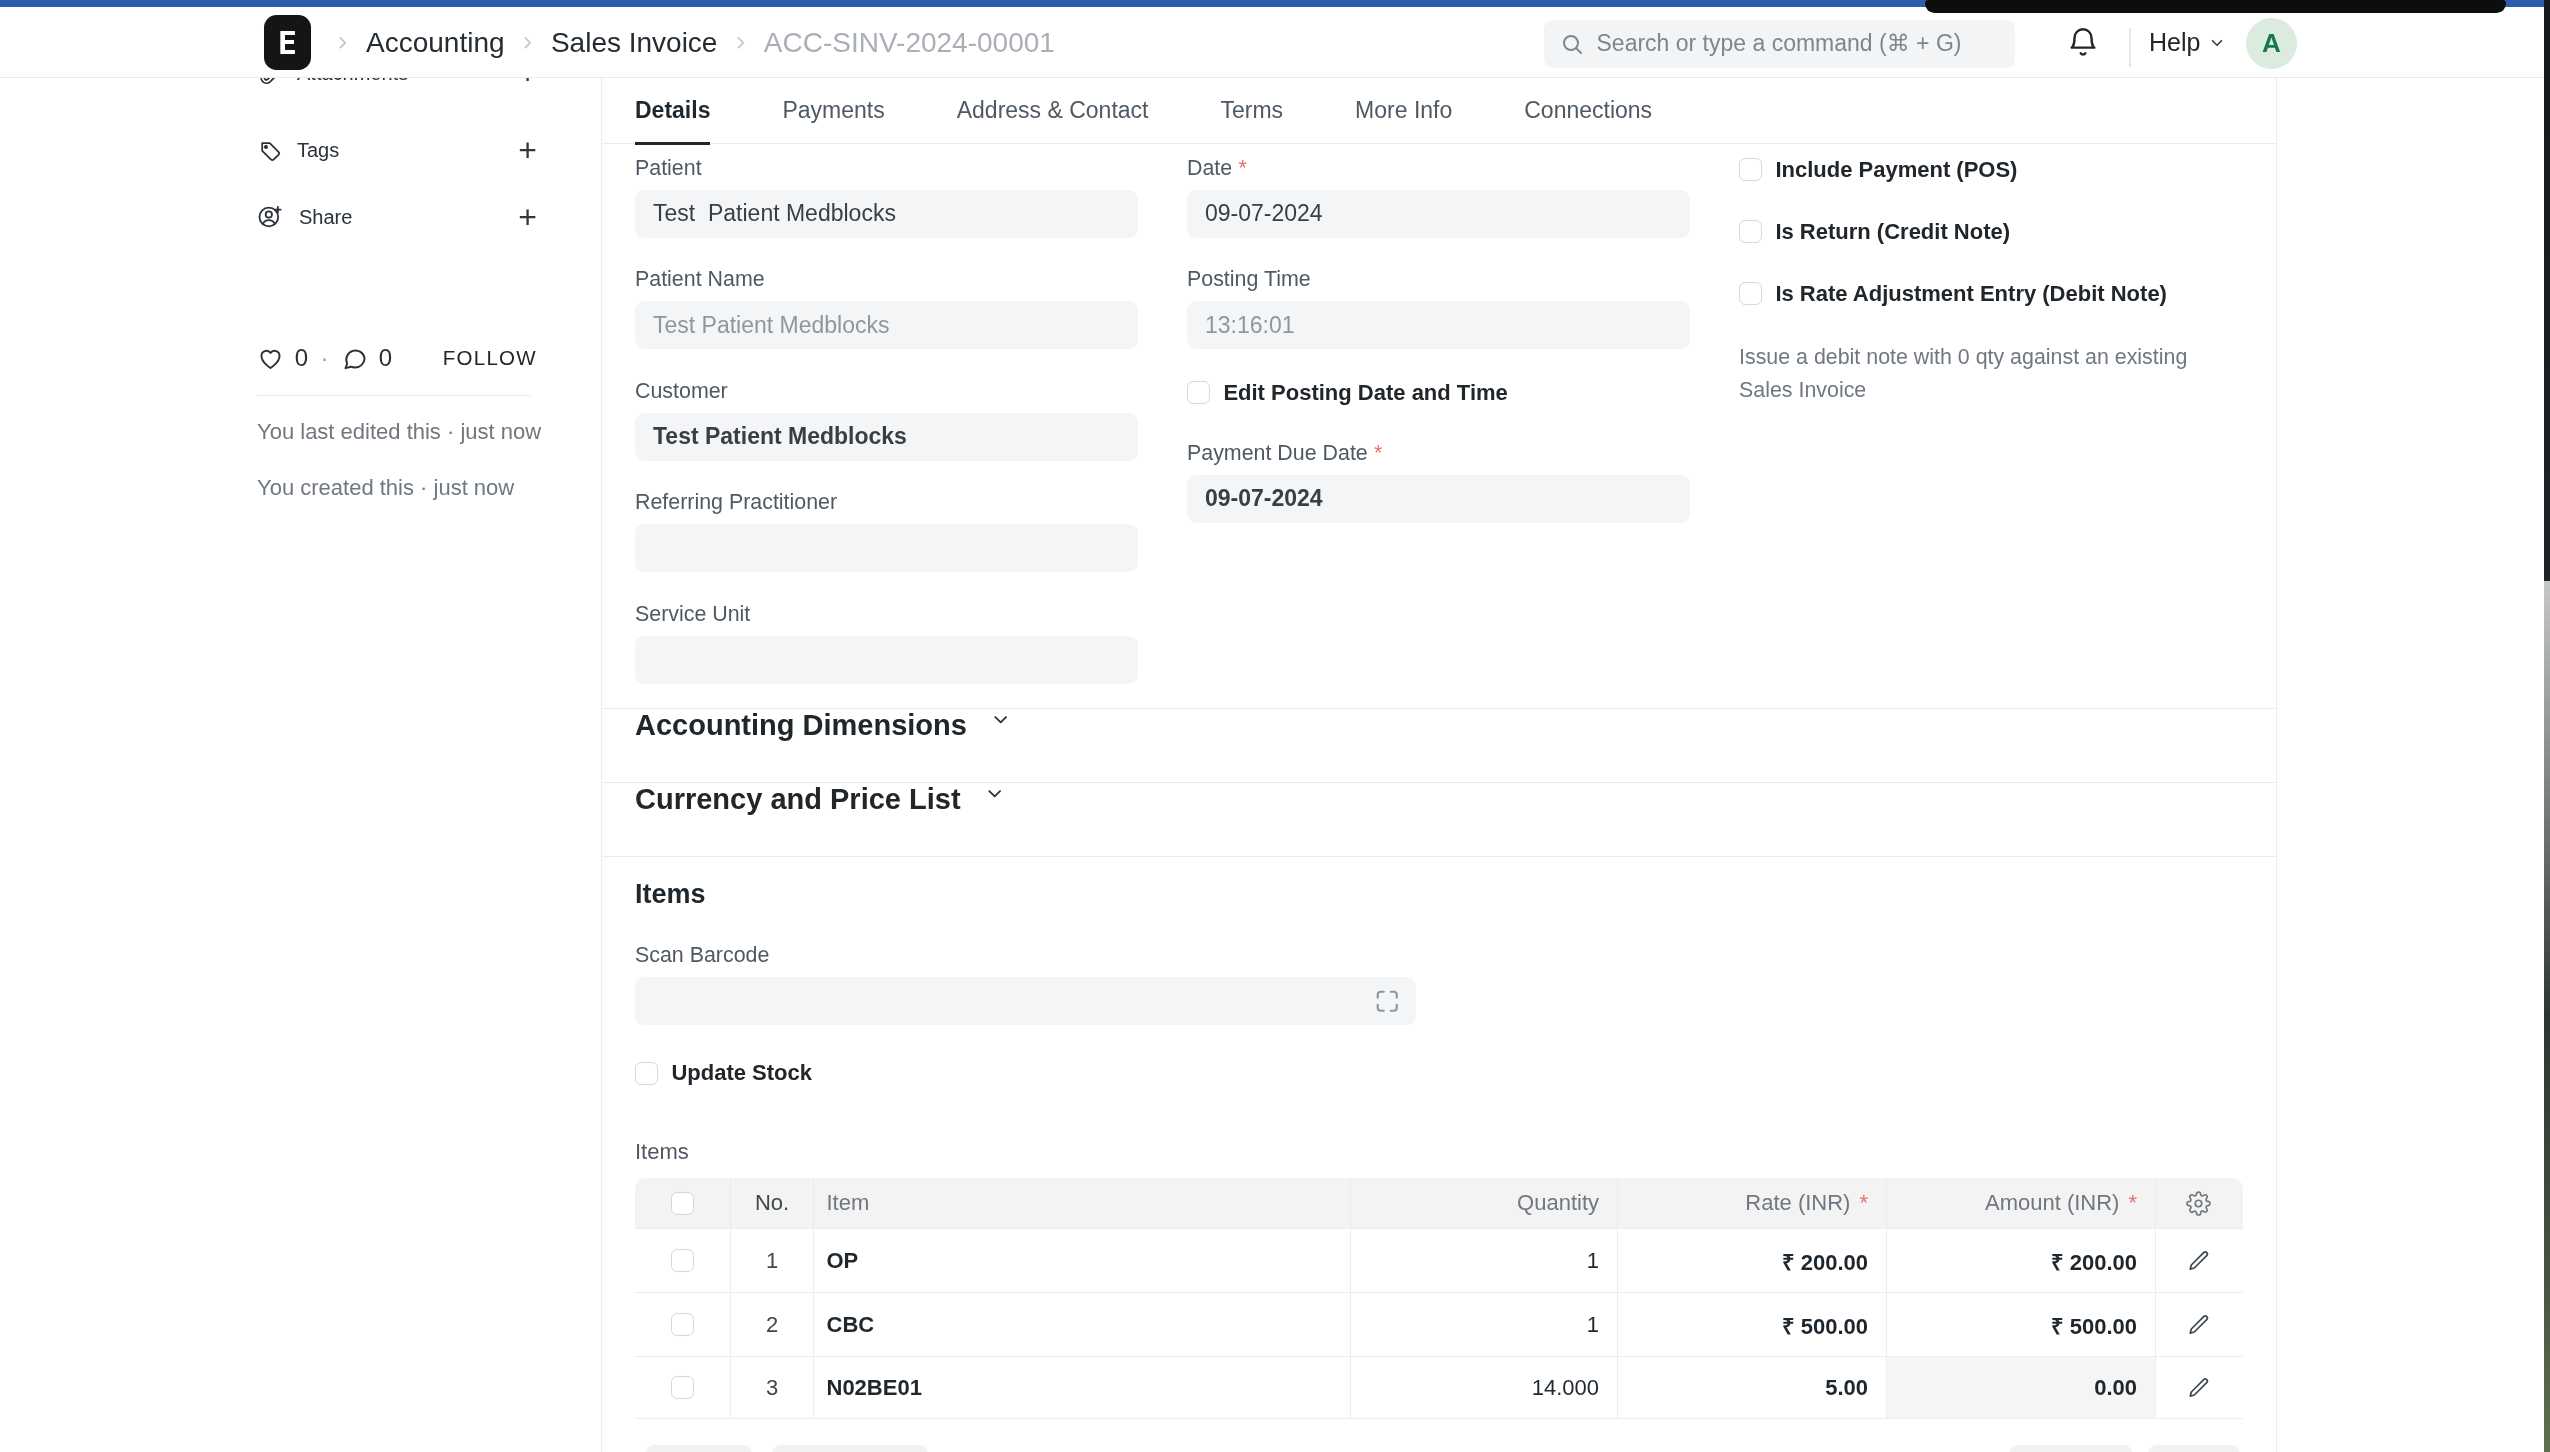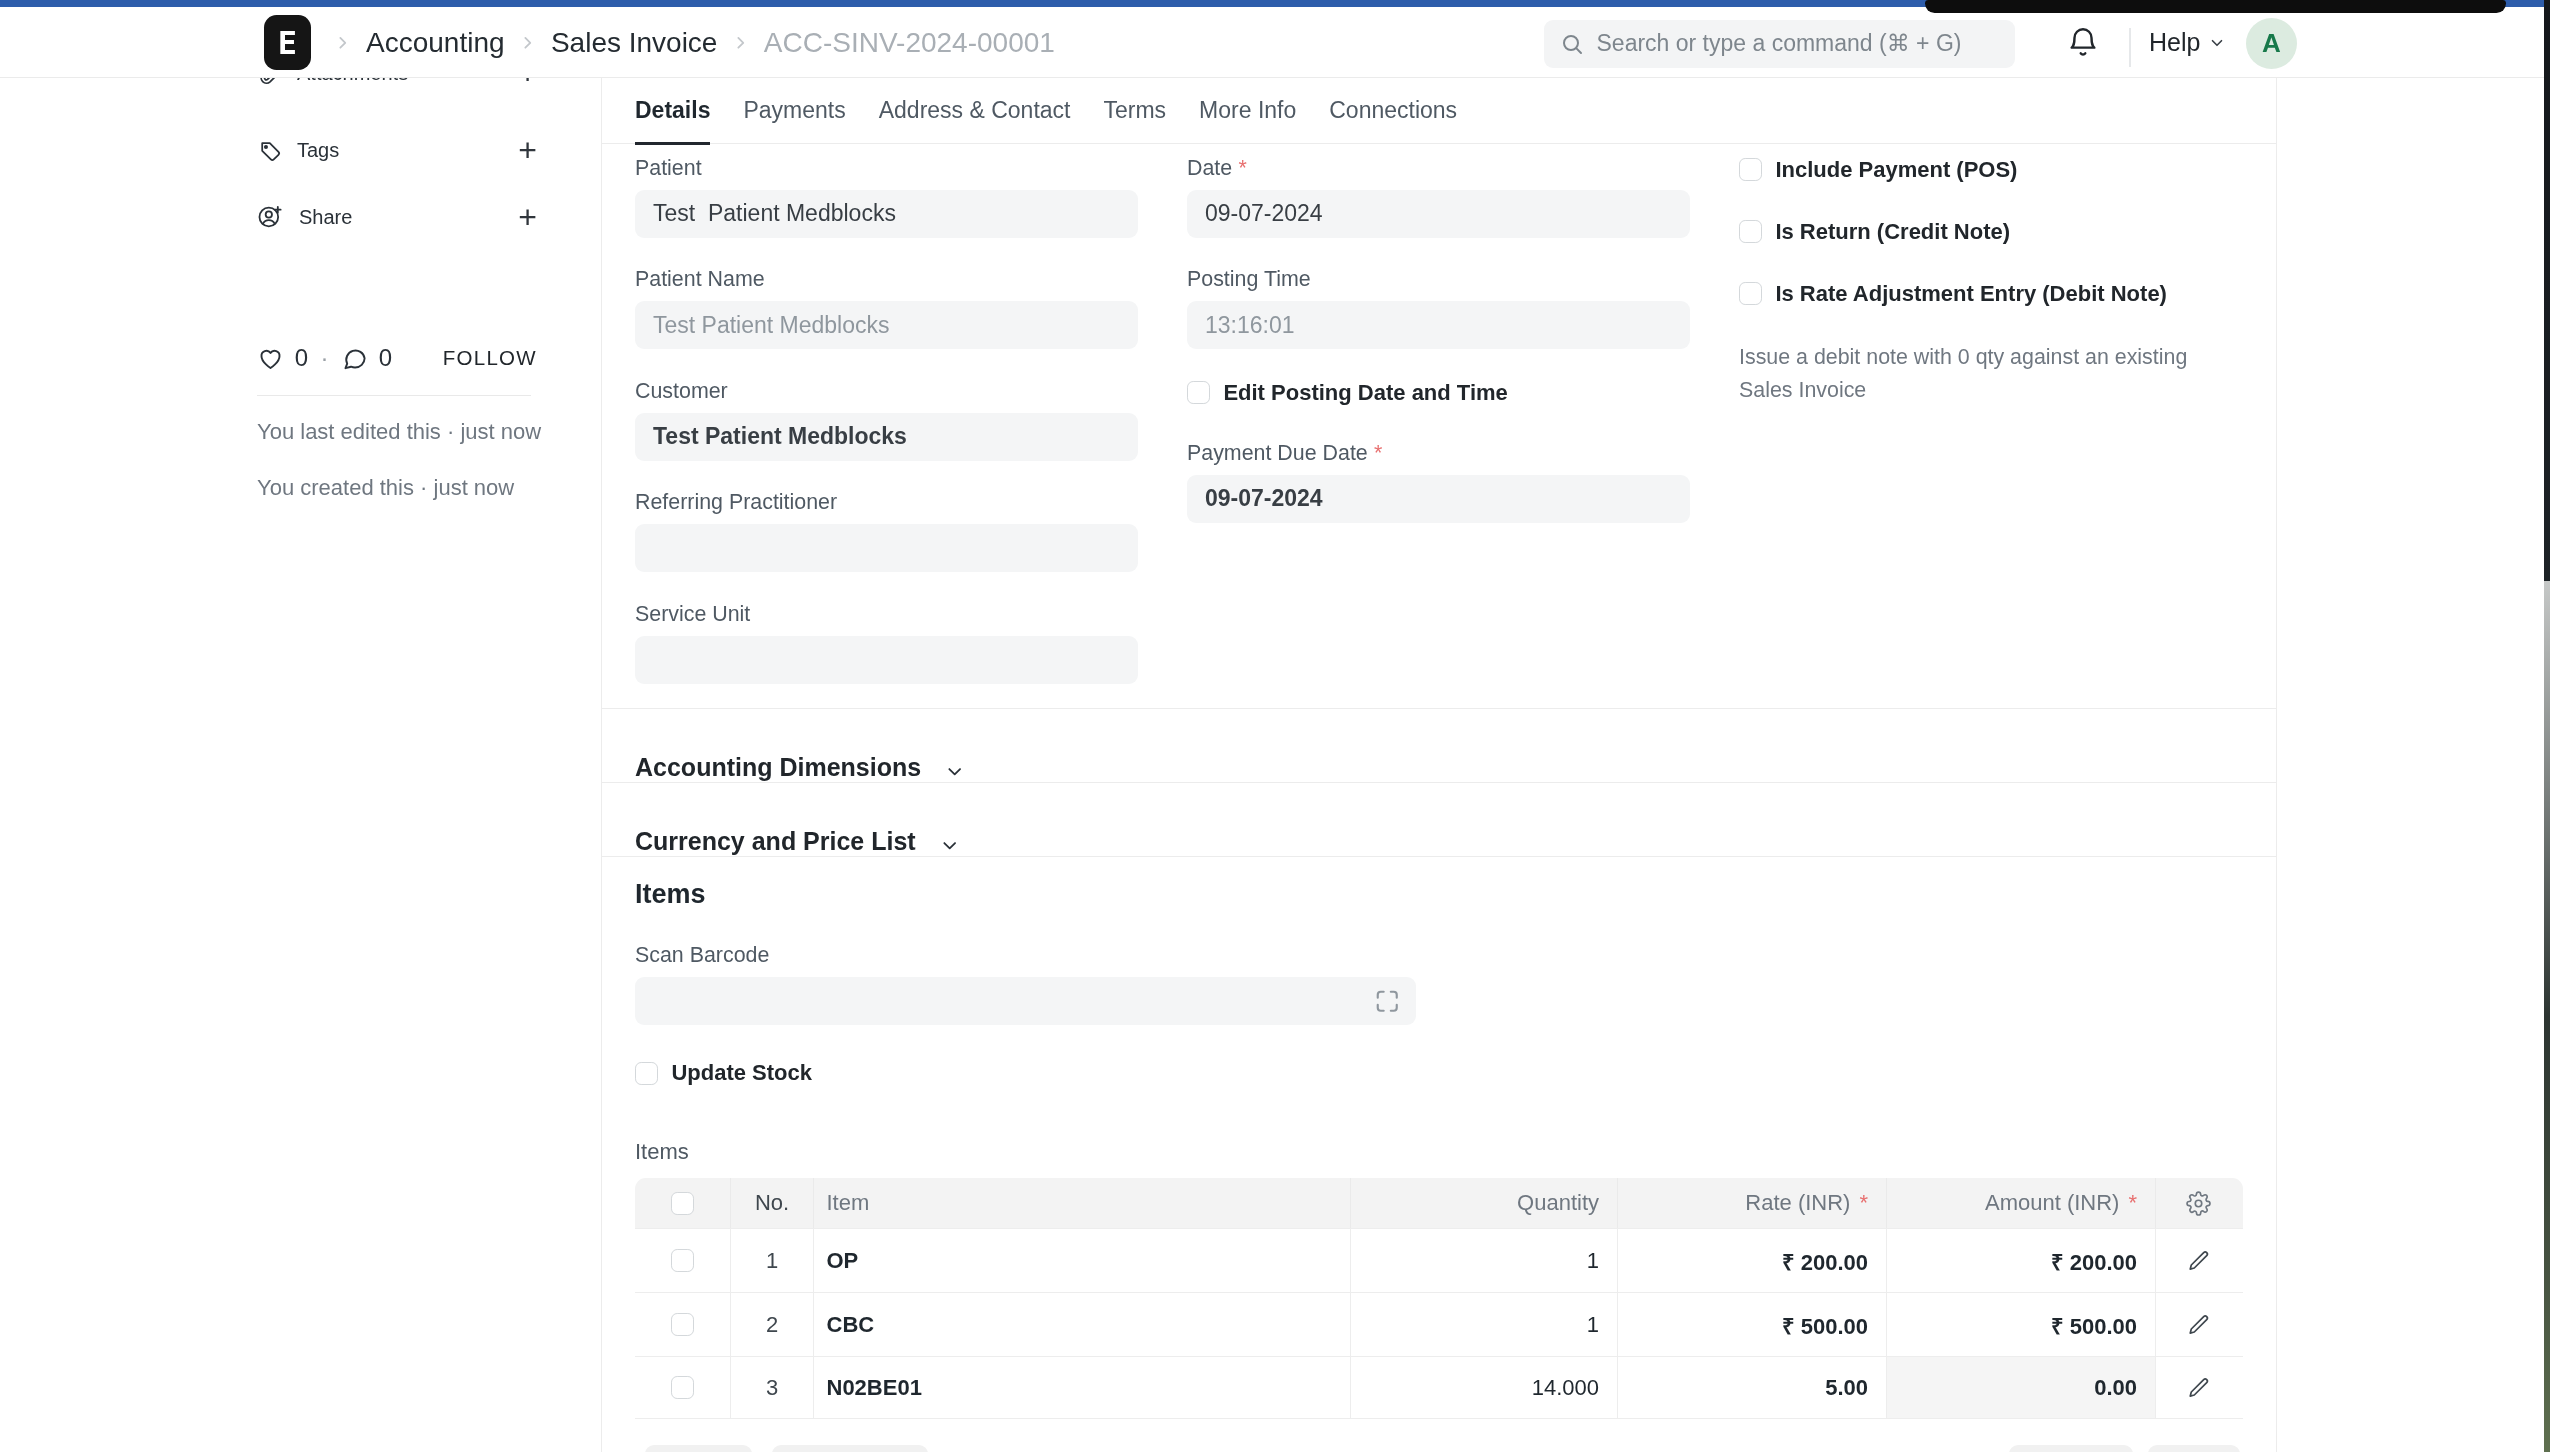--- a/index.html
+++ b/index.html
@@ -48,39 +48,39 @@
   .likes-row .dot { font-size:24px; color:#9AA0A6; margin:0 12.5px; }
   .follow { margin-left:auto; font-size:20.5px; letter-spacing:1.3px; font-weight:500; color:#21262B; }
   .side-div { margin-top:18.7px; height:1.8px; background:#E9E9E9; width:274px; }
   .note { margin-top:18.7px; width:287px; font-size:22px; line-height:34px; color:#6F7780; }
   .note2 { margin-top:22px; }
 
   
   .card { position:absolute; left:601px; top:78px; width:1676px; height:1374px;
     border-left:1.8px solid #ECECEC; border-right:1.8px solid #ECECEC; background:#fff; z-index:2; }
 
-  .tabs { height:66px; border-bottom:1.8px solid #ECECEC; display:flex; gap:33px; padding:0 33px; }
+  .tabs { height:66px; border-bottom:1.8px solid #ECECEC; display:flex; gap:72px; padding:0 33px; }
   .tab { position:relative; height:100%; display:flex; align-items:center; font-size:23px; color:#4F5963; }
   .tab.active { font-weight:700; color:#1F272E; }
   .tab.active::after { content:""; position:absolute; left:0; right:0; bottom:-1.8px; height:2.7px; background:#22272E; }
 
   .form-grid { display:grid; grid-template-columns:503px 503px 503px; column-gap:49px; padding:10.7px 33px 0; height:564px; overflow:hidden; }
   .f-label { font-size:21.4px; color:#4F5963; height:27px; margin-bottom:8px; display:flex; align-items:center; gap:6.2px; }
   .req { color:#E87070; }
   .f-input { height:48px; background:#F4F5F6; border-radius:9px; font-size:23px; color:#383E44;
     display:flex; align-items:center; padding:0 18px; margin-bottom:28.5px; }
   .f-input.muted { color:#8F979E; }
   .f-input.bold { font-weight:700; }
   .ws-pre { white-space:pre; }
   .cb { width:23px; height:23px; border:1.8px solid #D4D8DB; border-radius:6.2px; background:#fff; flex:0 0 auto; }
   .check-row { display:flex; align-items:center; gap:13.4px; height:30px; margin-bottom:32px; font-size:22px; font-weight:600; color:#21262B; }
   .help-text { width:486px; font-size:21.4px; line-height:33px; color:#6F7780; margin-top:1.8px; }
 
-  .collapse-row { height:74px; border-top:1.8px solid #ECECEC; display:flex; align-items:flex-end; gap:23px; padding:0 33px;
-    font-size:25px; font-weight:600; color:#21262B; }
+  .collapse-row { height:74px; border-top:1.8px solid #ECECEC; display:flex; align-items:flex-start; gap:23px; padding:0 33px;
+    font-size:29px; font-weight:600; color:#21262B; }
   .chev { color:#2A3138; }
 
   .items-area { border-top:1.8px solid #ECECEC; padding:0 33px; }
   .items-h { margin-top:22px; font-size:27px; font-weight:700; color:#1F272E; }
   .scan-label { margin-top:33px; font-size:21.4px; color:#4F5963; }
   .scan-input { margin-top:9px; width:781px; height:48px; background:#F4F5F6; border-radius:9px;
     display:flex; align-items:center; justify-content:flex-end; padding:0 14.3px; color:#8F979E; }
   .upd-row { margin-top:33px; }
   .tbl-label { margin-top:51px; font-size:22px; color:#4F5963; }
 

